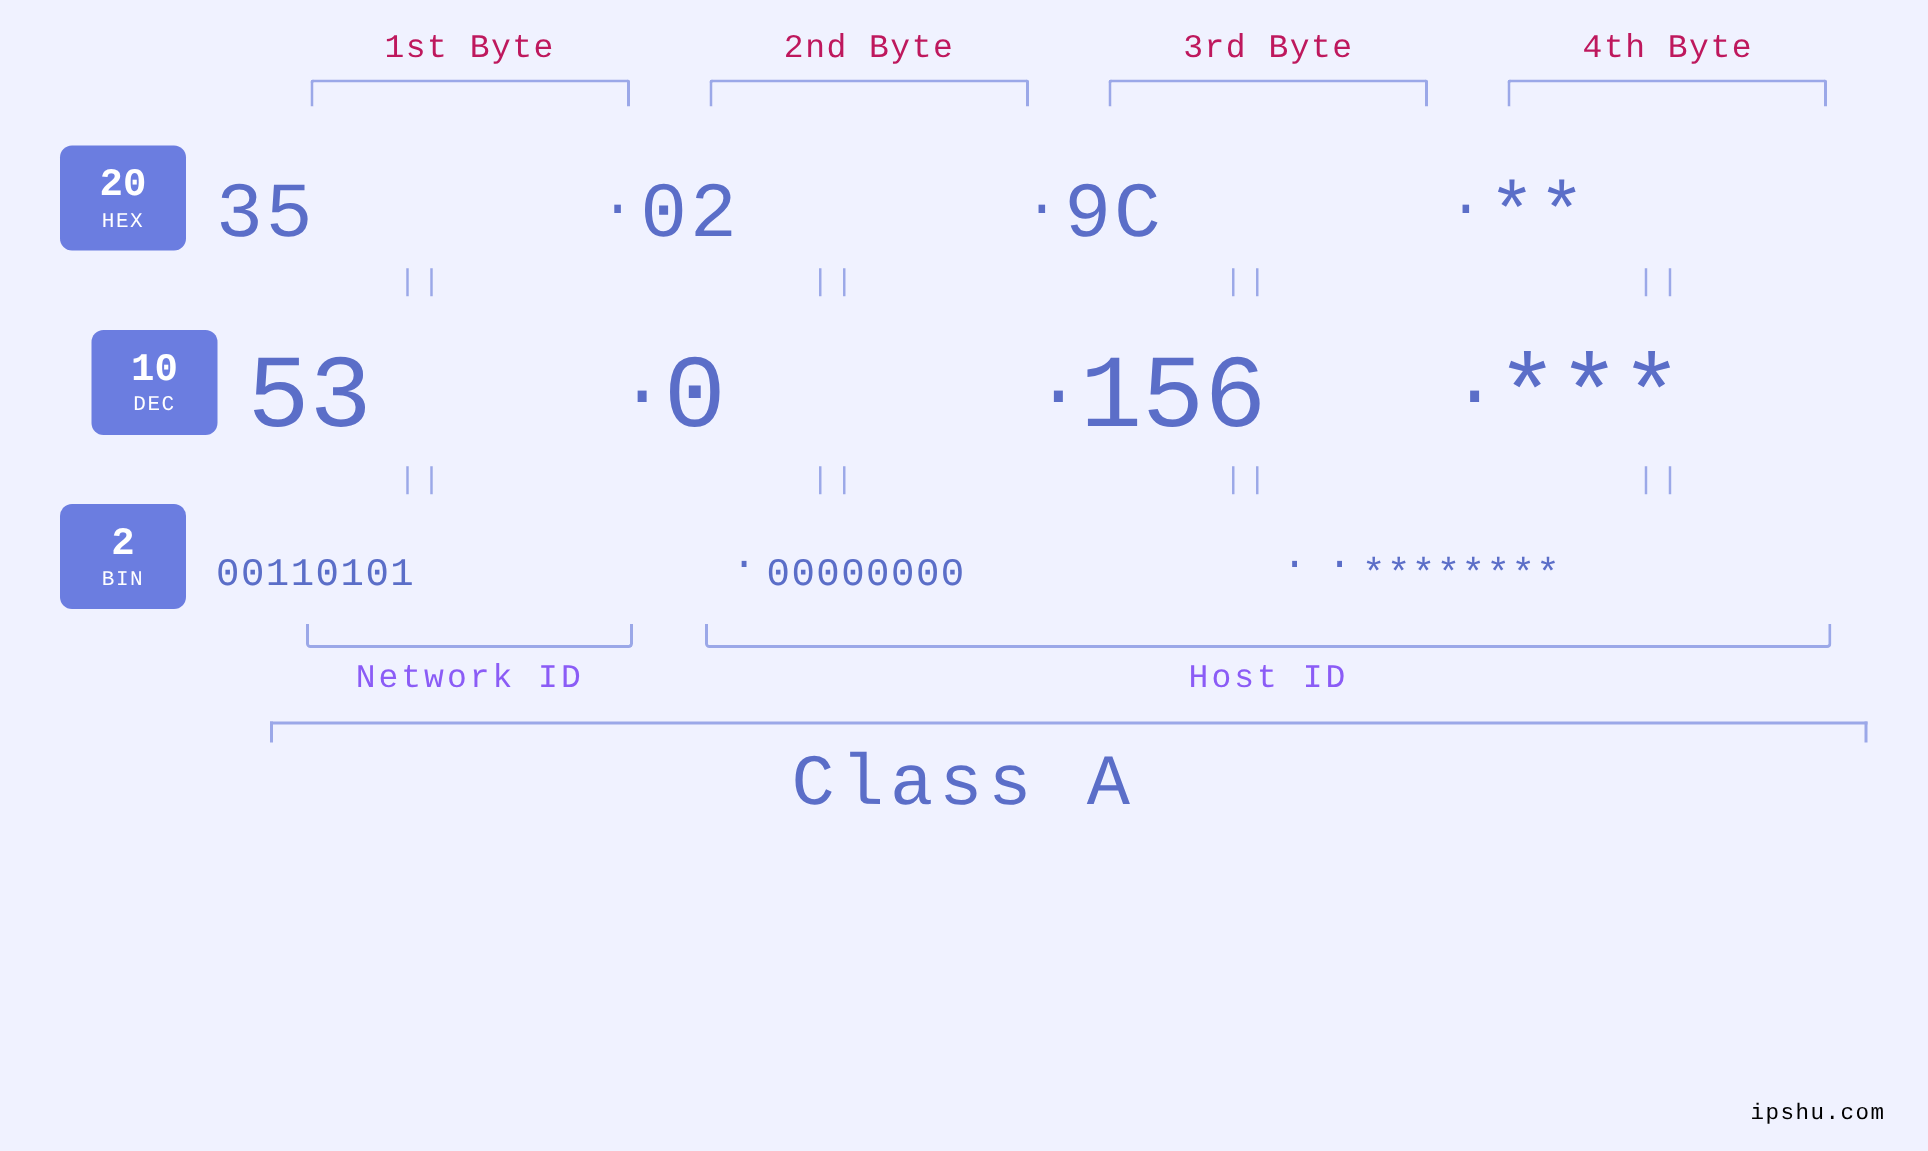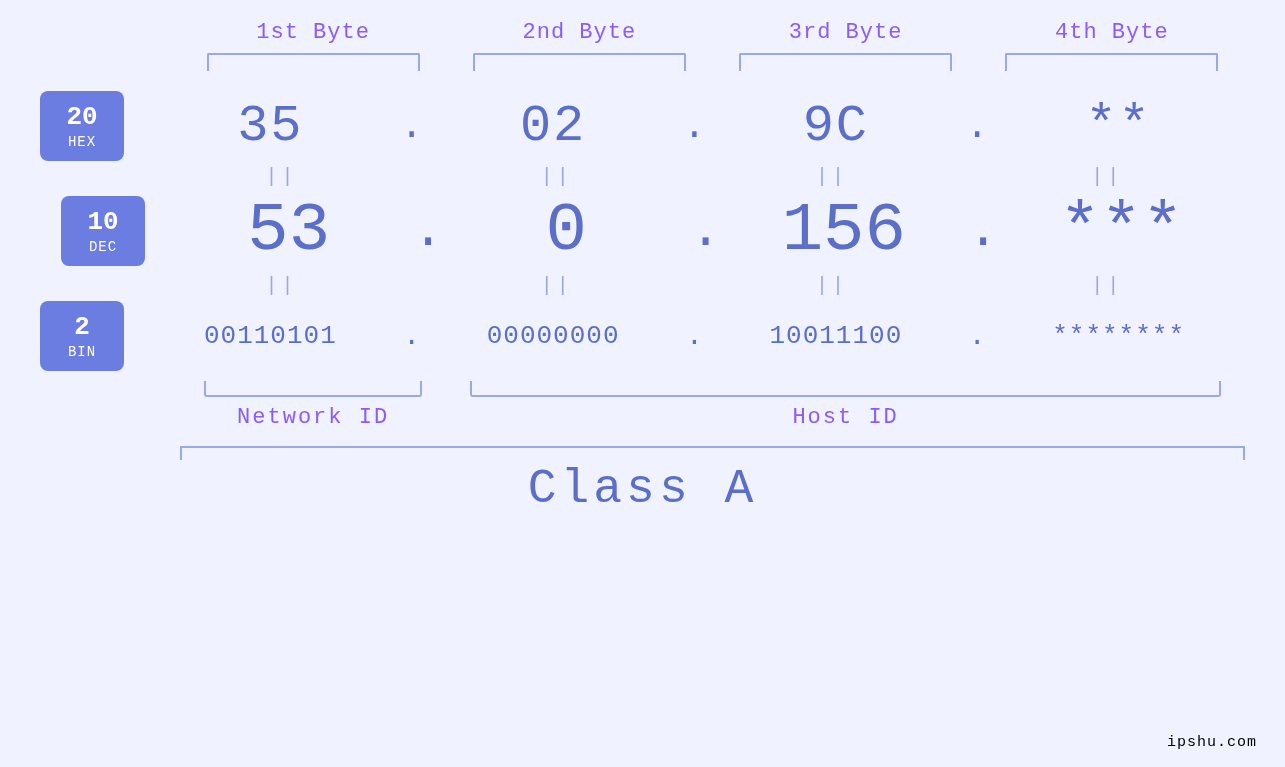--- a/index.html
+++ b/index.html
@@ -25,21 +25,21 @@
     
     .byte-headers {
       display: flex;
       width: 100%;
       padding-left: 140px;
       margin-bottom: 8px;
     }
     .byte-header {
       flex: 1;
       text-align: center;
-      color: #8b5cf6;
+      color: #be185d;
       font-size: 22px;
       letter-spacing: 1px;
     }
 
     
     .top-brackets {
       display: flex;
       width: 100%;
       padding-left: 140px;
       margin-bottom: 20px;
@@ -90,22 +90,22 @@
       letter-spacing: 1px;
     }
 
     .values-row {
       display: flex;
       flex: 1;
       align-items: center;
     }
     .byte-value {
       flex: 1;
-      text-align: center;
       color: #5b6ec8;
+      margin-top: 23px;
     }
     .dot {
       color: #5b6ec8;
       font-size: 32px;
       text-align: center;
       width: 30px;
       flex-shrink: 0;
     }
 
     .hex-value { font-size: 52px; letter-spacing: 2px; }
@@ -232,21 +232,20 @@
   <div class="row" style="margin-bottom:0;">
     <div class="badge">
       <span class="badge-number">2</span>
       <span class="badge-label">BIN</span>
     </div>
     <div class="values-row">
       <div class="byte-value bin-value">00110101</div>
       <div class="dot bin-dot">.</div>
       <div class="byte-value bin-value">00000000</div>
       <div class="dot bin-dot">.</div>
-      <div class="byte-value bin-value">10011100</div>
       <div class="dot bin-dot">.</div>
       <div class="byte-value bin-value">********</div>
     </div>
   </div>
 
   <div style="display:flex; width:100%; padding-left:140px; margin-top:10px;">
 
     <div style="flex:1; display:flex; flex-direction:column; align-items:center;">
       <div style="width:82%; height:16px; border:2px solid #9ba8e8; border-top:none; border-radius:0 0 3px 3px;"></div>
       <div class="id-label">Network ID</div>

